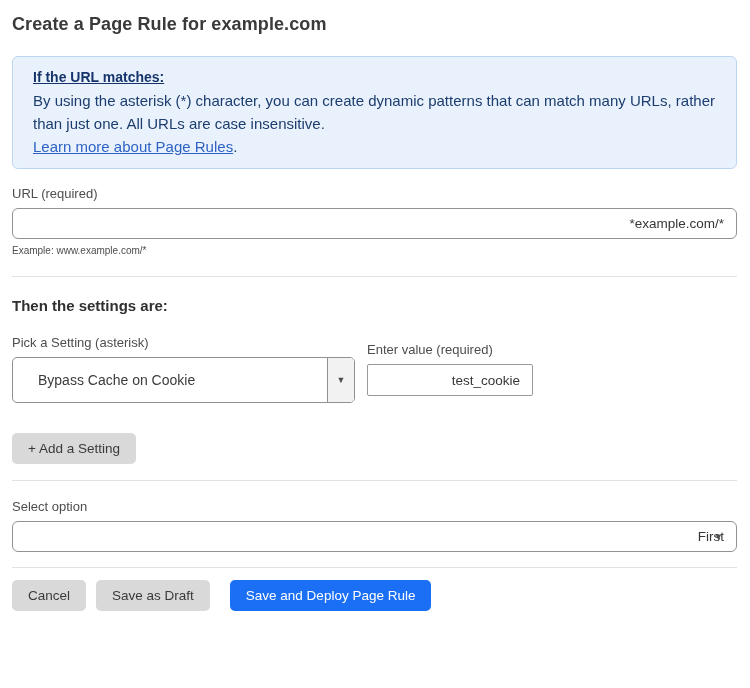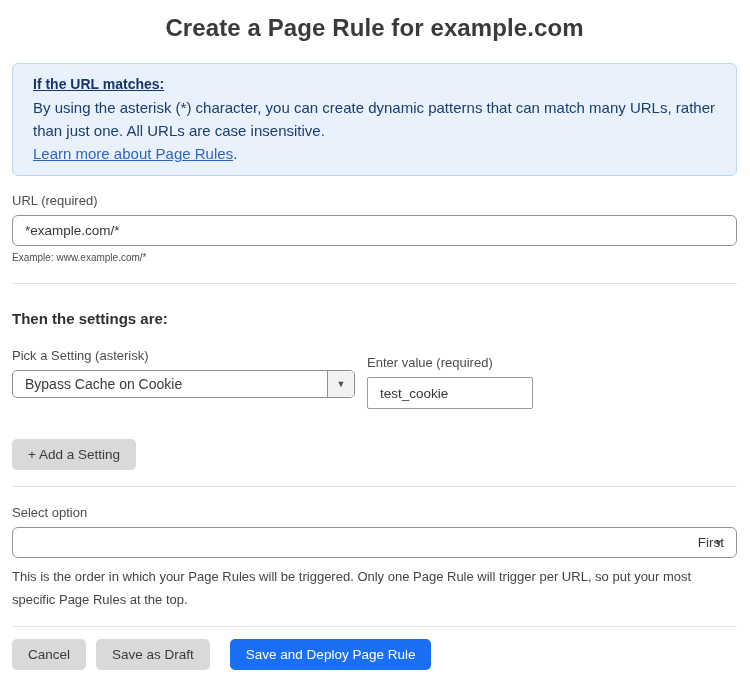--- a/index.html
+++ b/index.html
@@ -9,26 +9,25 @@
     height: 688px;
     font-family: "Liberation Sans", "DejaVu Sans", sans-serif;
     color: #363636;
     position: relative;
     overflow: hidden;
   }
   .page {
     padding: 14px 13px 0 12px;
   }
   .page-title {
-    font-size: 24px;
+    font-size: 18px;
     font-weight: bold;
     color: #3a3a3a;
     letter-spacing: 0.1px;
     margin-bottom: 21px;
-    text-align: center;
   }
   
   .info-box {
     background: #e9f2fc;
     border: 1px solid #bcd6f1;
     border-radius: 6px;
     padding: 9px 20px 10px 20px;
     color: #1c3d6e;
     font-size: 15px;
     line-height: 23px;
@@ -57,55 +56,57 @@
     width: 100%;
     height: 31px;
     border: 1px solid #929292;
     border-radius: 6px;
     padding: 0 12px;
     font-size: 13.5px;
     font-family: "Liberation Sans", "DejaVu Sans", sans-serif;
     color: #363636;
     background: #ffffff;
     outline: none;
+    text-align: right;
   }
   .helper-text {
     font-size: 10px;
     color: #4d4d4d;
     margin-top: 6px;
   }
   .divider {
     border: none;
     border-top: 1px solid #e2e2e2;
     height: 0;
     margin: 20px 0 0 0;
   }
   .section-heading {
     font-size: 15px;
     font-weight: bold;
     color: #303030;
-    margin-top: 26px;
+    margin-top: 20px;
   }
   
   .settings-row {
     display: flex;
     align-items: flex-start;
     margin-top: 21px;
   }
   .setting-col { width: 343px; }
   .value-col { margin-left: 12px; margin-top: 7px; width: 166px; }
   .select-control {
     display: flex;
     align-items: stretch;
-    height: 28px;
+    height: 46px;
     border: 1px solid #8f8f8f;
     border-radius: 5px;
     background: #ffffff;
     overflow: hidden;
     cursor: pointer;
+    padding-left: 13px;
   }
   .select-control .select-value {
     flex: 1;
     display: flex;
     align-items: center;
     padding: 0 12px;
     font-size: 14px;
     color: #3b3b3b;
   }
   .select-control .select-arrow-box {
@@ -216,21 +217,20 @@
   <button class="btn btn-gray add-setting-btn">+ Add a Setting</button>
 
   <hr class="divider" style="margin-top:16px;">
 
 
   <div class="field-label" style="margin-top:18px;">Select option</div>
   <div class="order-select">
     <span>First</span>
     <span class="chevron">▼</span>
   </div>
-  <div class="order-help">This is the order in which your Page Rules will be triggered. Only one Page Rule will trigger per URL, so put your most specific Page Rules at the top.</div>
 
   <hr class="divider" style="margin-top:15px;">
 
   <div class="actions-row">
     <button class="btn btn-gray">Cancel</button>
     <button class="btn btn-gray">Save as Draft</button>
     <button class="btn btn-blue">Save and Deploy Page Rule</button>
   </div>
 
 </div>

